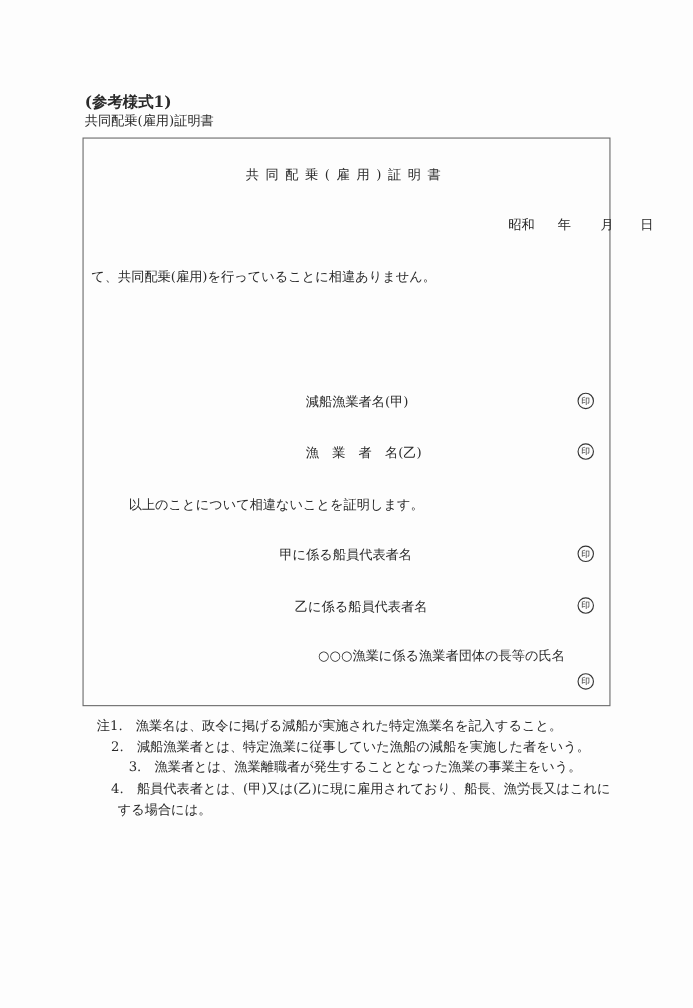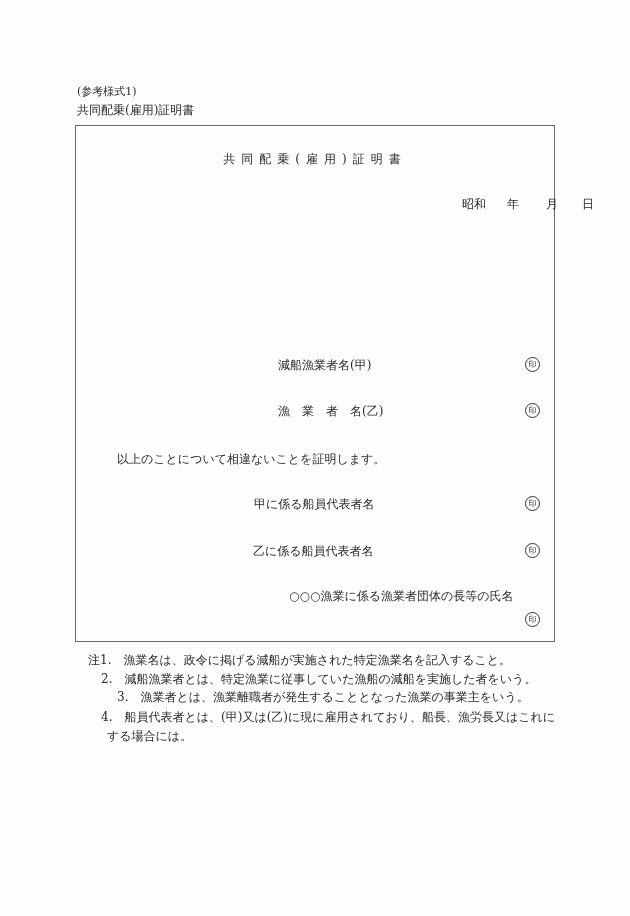--- a/index.html
+++ b/index.html
@@ -1,21 +1,21 @@
 <!DOCTYPE html>
 <html><head>
 <meta charset="utf-8">
 <style>
   html, body { margin:0; padding:0; }
   body {
     width:630px; height:916px; background:#fdfdfd; position:relative; overflow:hidden;
     font-family: "DejaVu Serif", "Liberation Serif", serif; color:#2a2a2a; font-size:12px;
   }
   .abs { position:absolute; white-space:nowrap; }
-  .hdr1 { left:77px; top:84px; font-size:11px; }
+  .hdr1 { left:77px; top:84px; font-size:14px;font-weight:bold; }
   .hdr2 { left:77px; top:102px; font-size:12px; }
   .box {
     position:absolute; left:75px; top:125px; width:480px; height:517px;
     border:1.5px solid #6a6a6a; box-sizing:border-box;
   }
   .title { left:0; width:100%; top:151px; text-align:center; font-size:12px; letter-spacing:6px; position:absolute; }
   .date { top:196px; font-size:12px;margin-left:41px; }
   .d-showa { left:421px; } .d-nen{ left:466px; } .d-tsuki{ left:505px; } .d-hi{ left:541px; }
   .para { position:absolute; left:83px; top:238px; width:468px; font-size:12px; line-height:26px; white-space:normal; }
   .para .l { display:block; white-space:nowrap; }
@@ -35,34 +35,35 @@
 <div class="box"></div>
 
 <div class="title">共同配乗(雇用)証明書</div>
 
 <div class="abs date d-showa">昭和</div>
 <div class="abs date d-nen">年</div>
 <div class="abs date d-tsuki">月</div>
 <div class="abs date d-hi">日</div>
 
 <div class="para">
+  <span class="l">て、共同配乗(雇用)を行っていることに相違ありません。</span>
 </div>
 
 <div class="abs sig" style="left:278px; top:357px;">減船漁業者名(甲)</div>
 <div class="seal" style="left:525px; top:357px;">印</div>
 
 <div class="abs sig" style="left:278px; top:403px;">漁　業　者　名(乙)</div>
 <div class="seal" style="left:525px; top:403px;">印</div>
 
 <div class="abs" style="left:117px; top:451px;">以上のことについて相違ないことを証明します。</div>
 
 <div class="abs sig" style="left:254px; top:496px;">甲に係る船員代表者名</div>
 <div class="seal" style="left:525px; top:496px;">印</div>
 
-<div class="abs sig" style="left:253px; top:543px;text-align:right;">乙に係る船員代表者名</div>
+<div class="abs sig" style="left:268px; top:543px;text-align:right;">乙に係る船員代表者名</div>
 <div class="seal" style="left:525px; top:543px;">印</div>
 
 <div class="abs sig" style="left:289px; top:588px;">○○○漁業に係る漁業者団体の長等の氏名</div>
 <div class="seal" style="left:525px; top:612px;">印</div>
 
 <div class="abs notes" style="left:88px; top:652px;">注1.　漁業名は、政令に掲げる減船が実施された特定漁業名を記入すること。</div>
 <div class="abs notes" style="left:101px; top:671px;">2.　減船漁業者とは、特定漁業に従事していた漁船の減船を実施した者をいう。</div>
 <div class="abs notes" style="left:117px; top:689px;">3.　漁業者とは、漁業離職者が発生することとなった漁業の事業主をいう。</div>
 <div class="abs notes" style="left:101px; top:709px;">4.　船員代表者とは、(甲)又は(乙)に現に雇用されており、船長、漁労長又はこれに</div>
 <div class="abs notes" style="left:107px; top:728px;">する場合には。</div>

